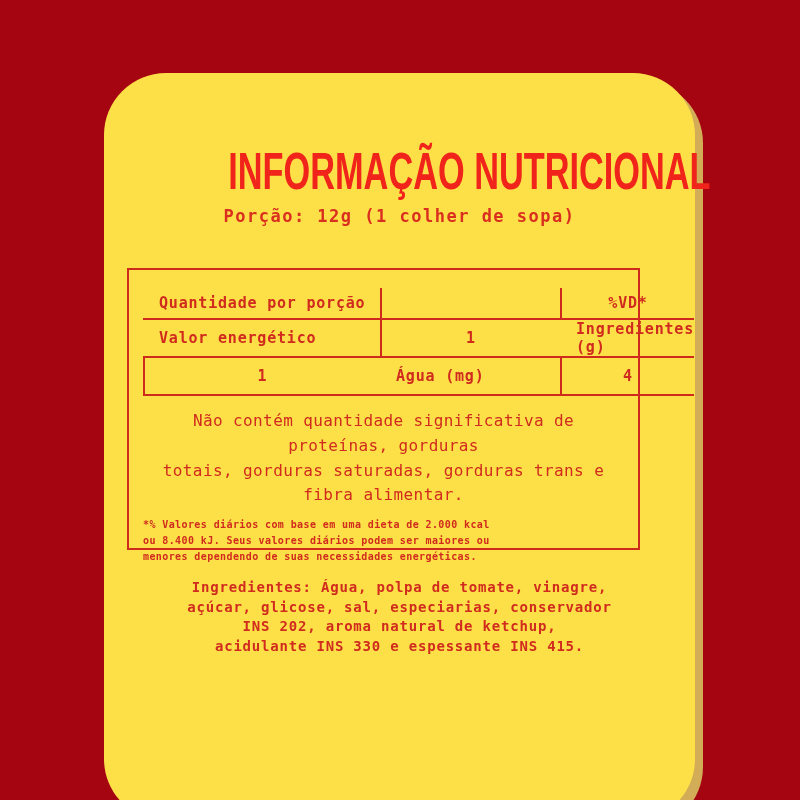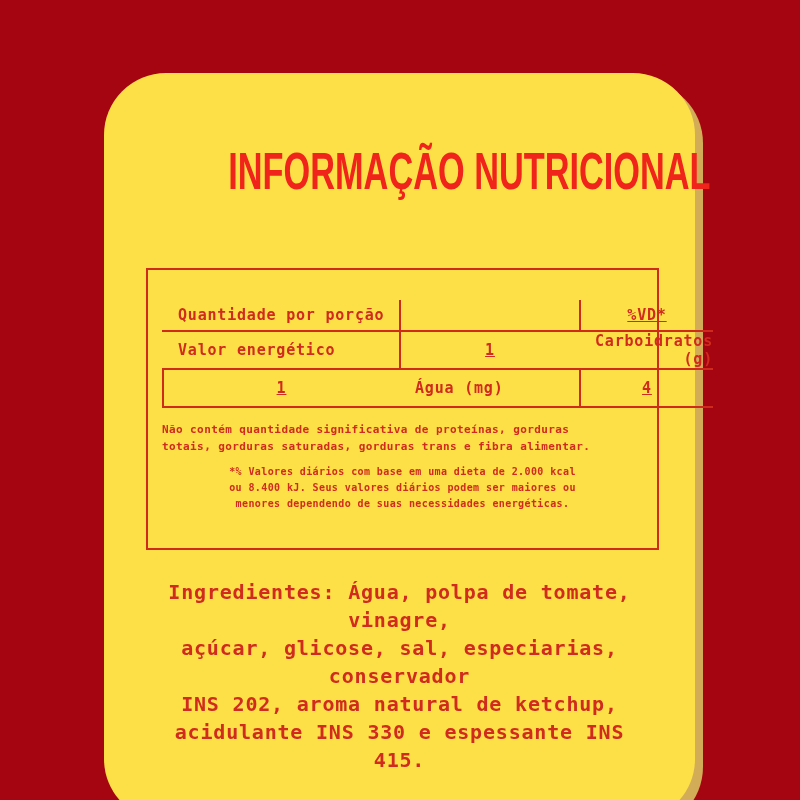--- a/index.html
+++ b/index.html
@@ -52,102 +52,103 @@
     width: 100%;
     text-align: center;
     font-size: 17px;
     font-weight: bold;
     letter-spacing: 1.5px;
     color: #DA2F1F;
   }
   .nutri-box {
     position: absolute;
     top: 195px;
-    left: 42px;
+    left: 23px;
     width: 513px;
     height: 282px;
     box-sizing: border-box;
     border: 2px solid #CE2B1D;
-    padding: 30px 14px 0 14px;
+    padding: 18px 14px 0 14px;
   }
   .nutri-grid {
     display: grid;
     grid-template-columns: 237px 180px 1fr;
     color: #D02B1E;
     font-size: 15px;
     font-weight: bold;
     letter-spacing: 0.8px;
   }
   .cell {
     display: flex;
     align-items: center;
     border-bottom: 2px solid #CE2B1D;
     box-sizing: border-box;
   }
-  .cell.mid, .cell.right { border-left: 2px solid #CE2B1D; text-decoration: underline; }
+  .cell.mid, .cell.right { border-left: 2px solid #CE2B1D; }
   .cell.label { padding-left: 16px; justify-content: flex-start; }
   .cell.center { justify-content: center; }
   .row-h { height: 32px; }
-  .row-d { height: 38px; text-align: right; }
+  .row-d { height: 38px; }
   .note1 {
     margin-top: 13px;
-    text-align: left;
+    text-align: center;
     color: #D02B1E;
-    font-size: 11px;
-    font-weight: bold;
+    font-size: 16px;
+    font-weight: normal;
     letter-spacing: 0.4px;
     line-height: 1.55;
     white-space: pre-line;
   }
   .note2 {
     margin-top: 9px;
-    text-align: center;
+    text-align: left;
     color: #D02B1E;
     font-size: 10px;
     font-weight: bold;
     letter-spacing: 0.4px;
     line-height: 1.6;
     white-space: pre-line;
   }
   .ingredients {
     position: absolute;
     top: 505px;
     left: 40px;
     right: 40px;
     text-align: center;
     color: #D02B1E;
-    font-size: 20px;
+    font-size: 14px;
     font-weight: bold;
     letter-spacing: 0.8px;
     line-height: 1.4;
     white-space: pre-line;
   }
 </style>
 </head>
 <body>
 
 <div class="stage">
   <div class="card">
 
     <div class="title-wrap">
       <span class="title">INFORMAÇÃO NUTRICIONAL</span>
     </div>
 
+    <div class="serving">Porção: 12g (1 colher de sopa)</div>
 
     <div class="nutri-box">
       <div class="nutri-grid">
 
         <div class="cell label row-h">Quantidade por porção</div>
         <div class="cell mid center row-h"></div>
         <div class="cell right center row-h">%VD*</div>
 
         <div class="cell label row-d">Valor energético</div>
         <div class="cell right center row-d">1</div>
 
-        <div class="cell label row-d">Carboidratos (g)</div>
+        <div class="cell label row-d">Ingredientes (g)</div>
         <div class="cell right center row-d">1</div>
 
         <div class="cell label row-d">Água (mg)</div>
         <div class="cell right center row-d">4</div>
 
       </div>
 
       <div class="note1">Não contém quantidade significativa de proteínas, gorduras
 totais, gorduras saturadas, gorduras trans e fibra alimentar.</div>
       <div class="note2">*% Valores diários com base em uma dieta de 2.000 kcal

